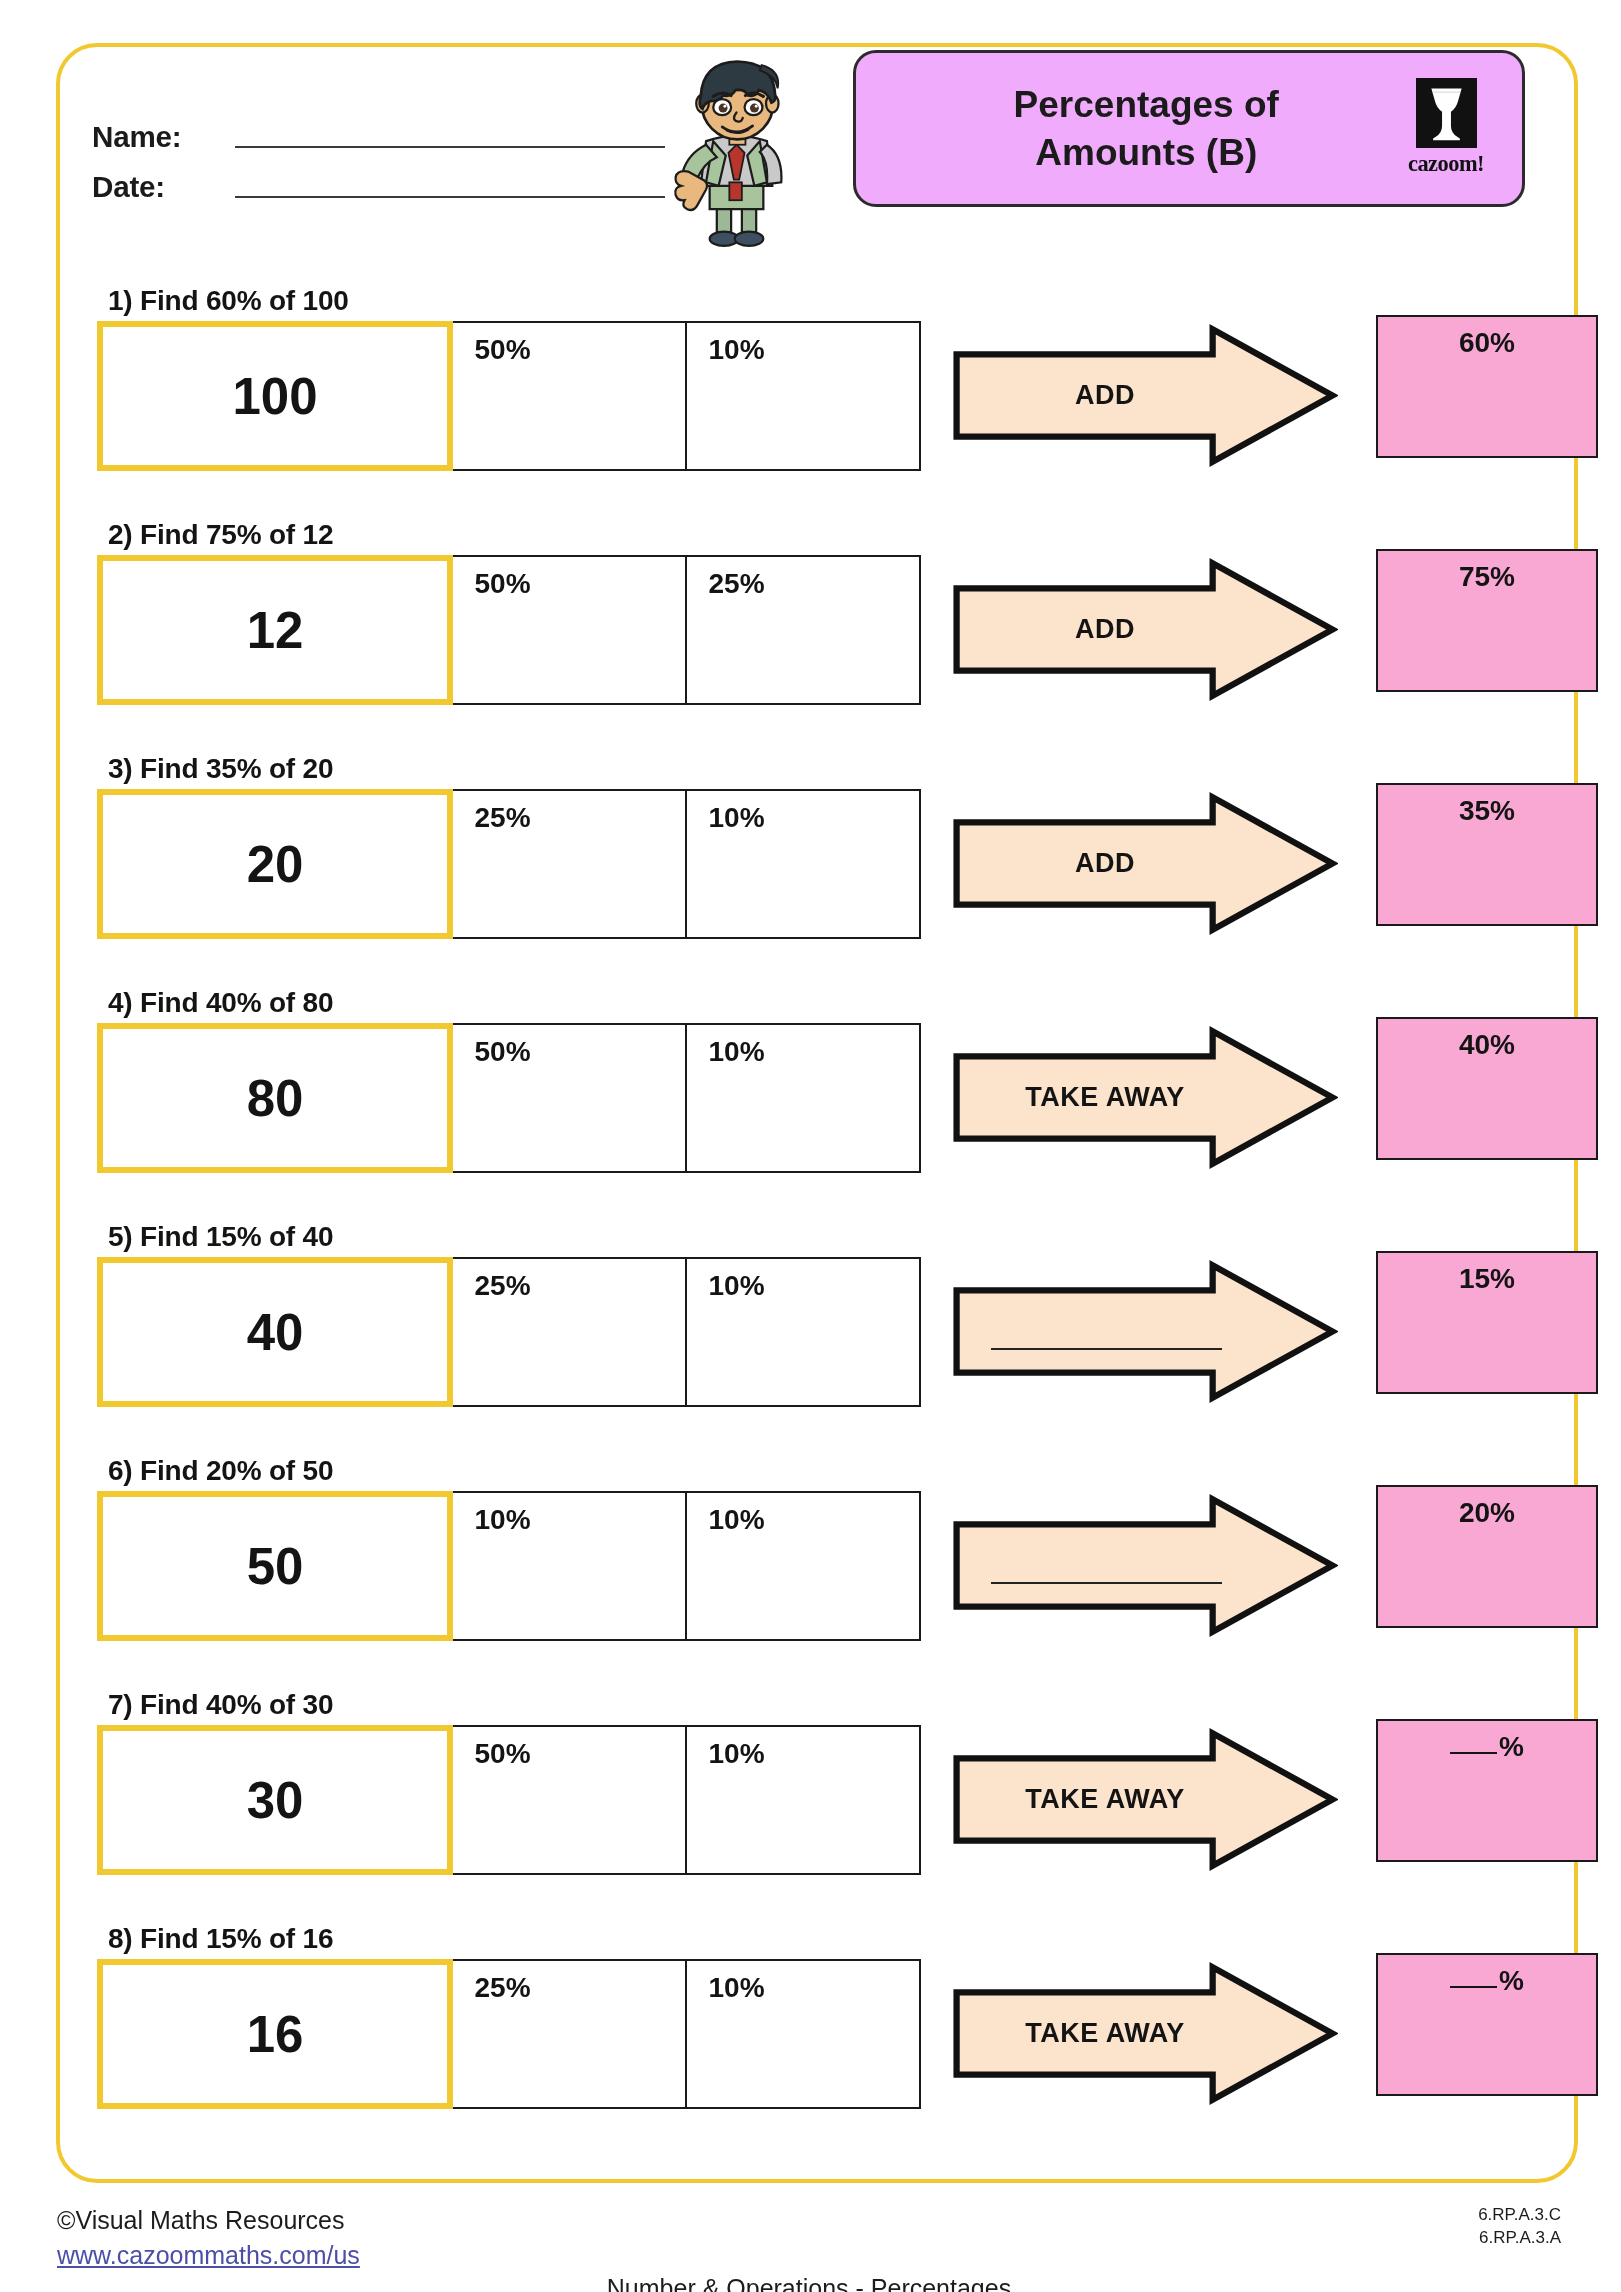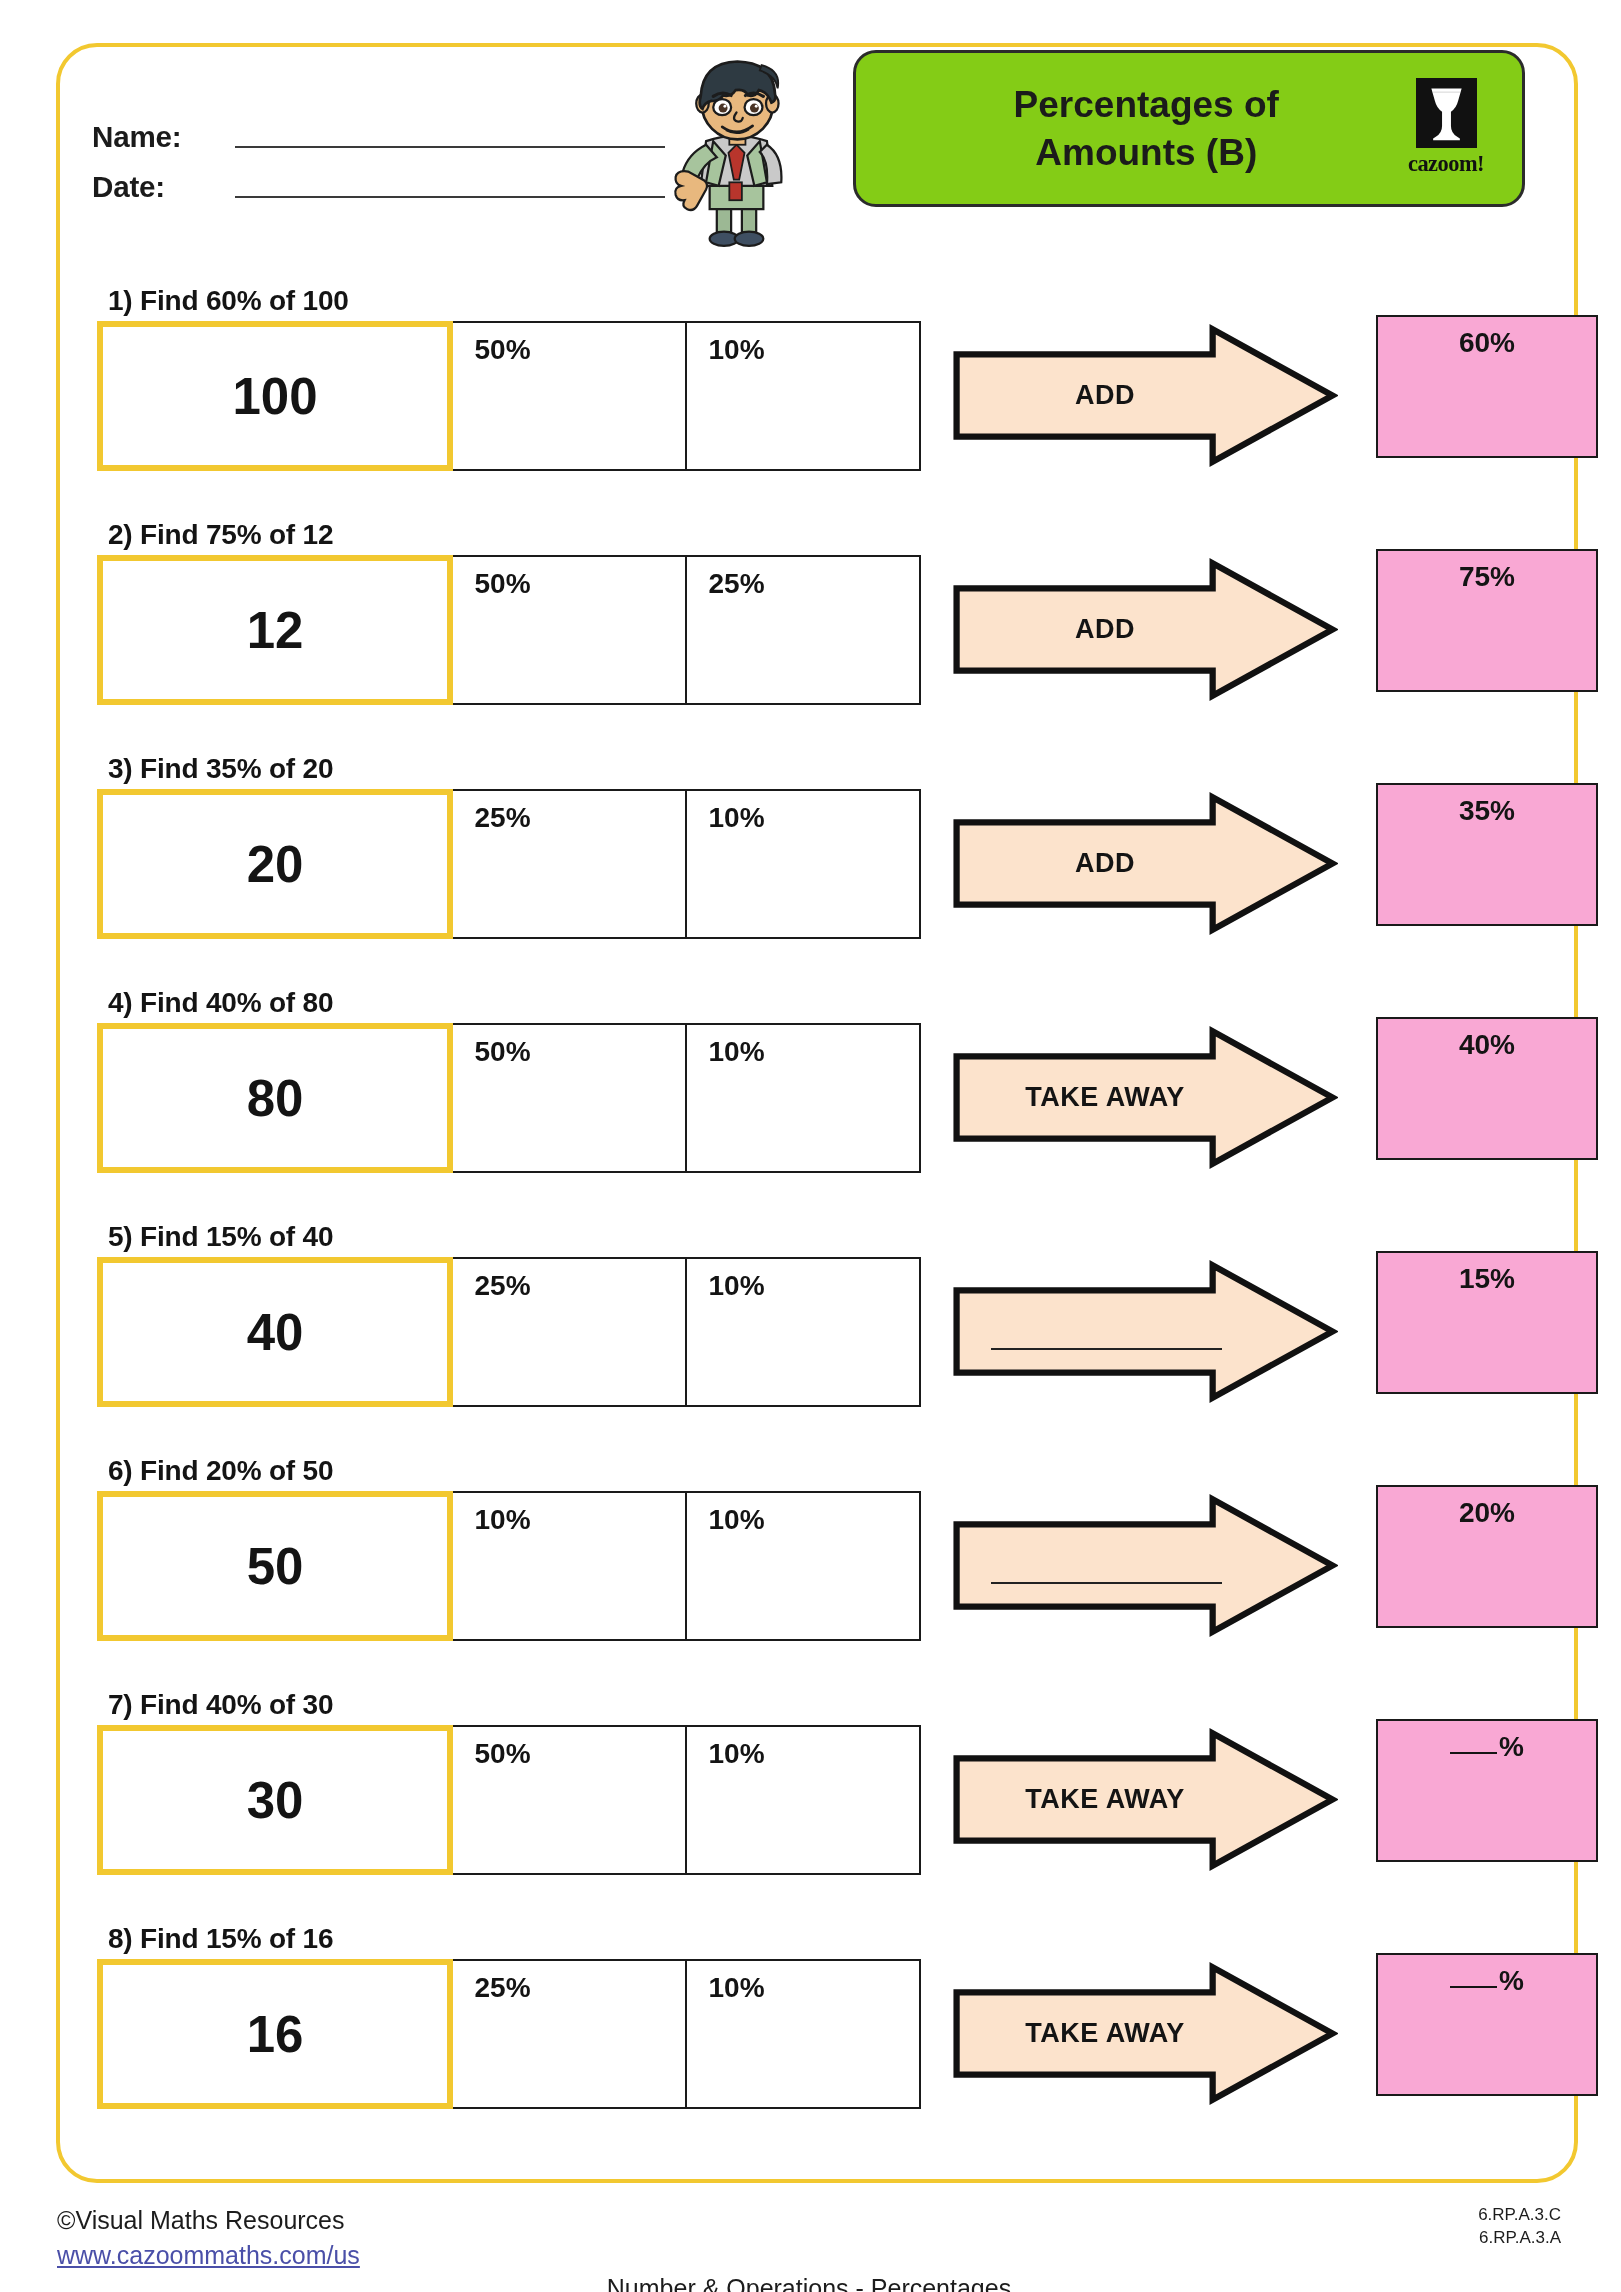--- a/index.html
+++ b/index.html
@@ -76,21 +76,21 @@
   }
   .mascot svg { width: 100%; height: 100%; display: block; }
 
   
   .title-card {
     position: absolute;
     left: 797px;
     top: 7.2px;
     width: 672px;
     height: 157px;
-    background: #84cc16;
+    background: #f0abfc;
     border: 3.1px solid #2b2b2b;
     border-radius: 23px;
     display: flex;
     align-items: center;
     justify-content: center;
   }
   .title-text {
     font-size: 37px;
     font-weight: bold;
     color: #1b1b1b;

